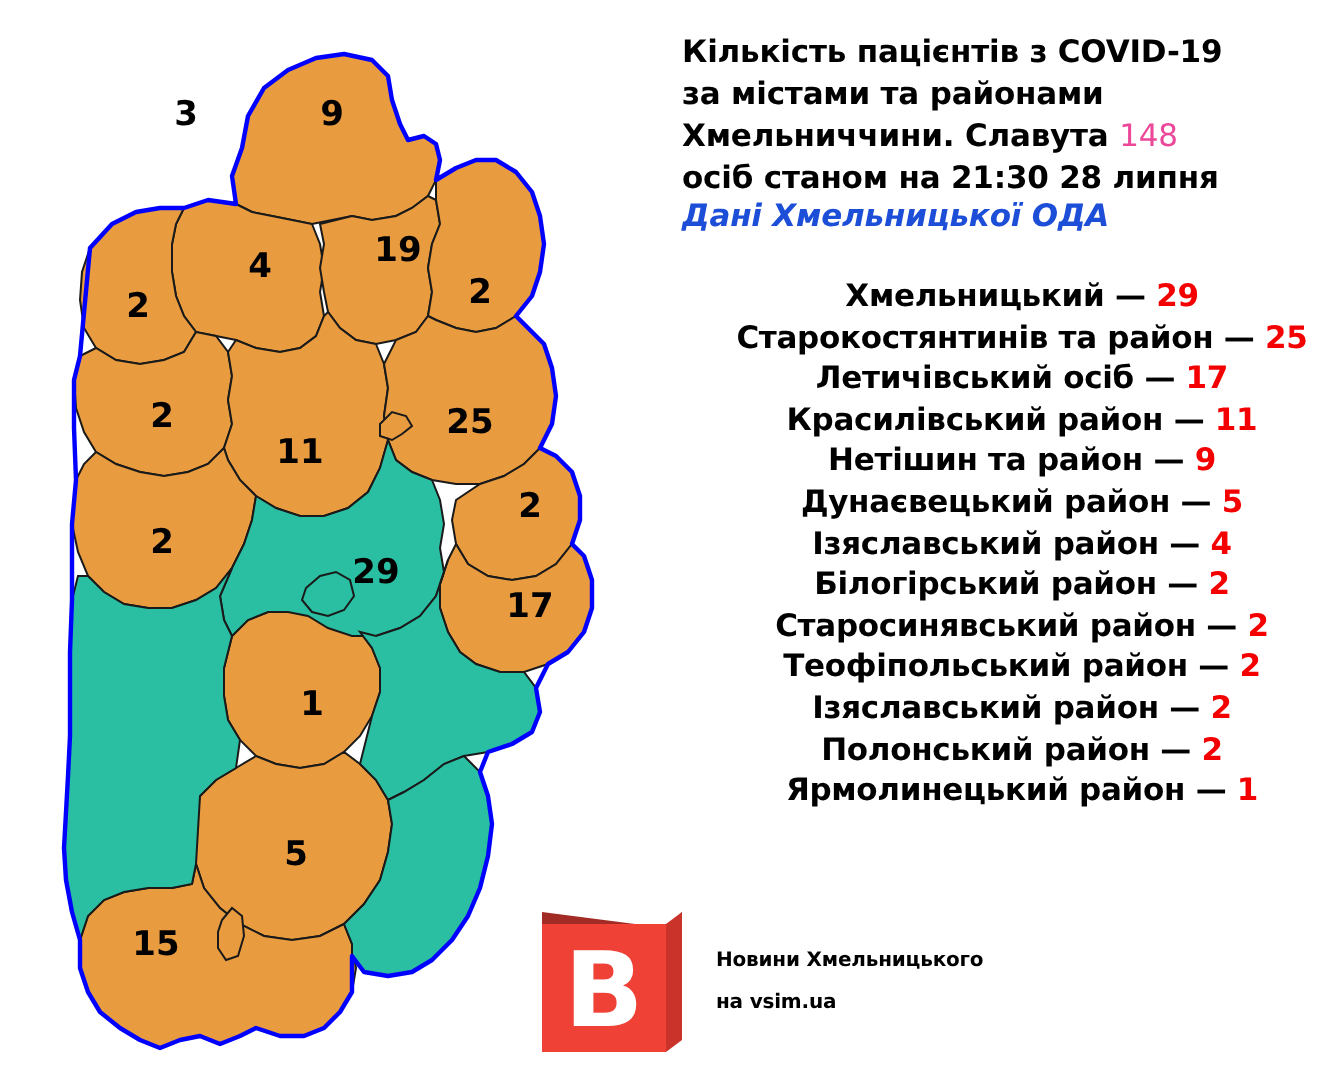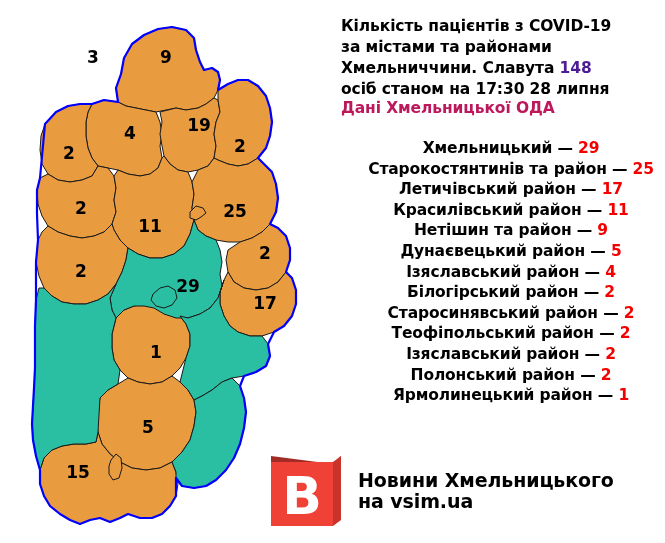--- a/index.html
+++ b/index.html
@@ -49,31 +49,32 @@
     left: 0;
     top: 16px;
     width: 322px;
     font-size: 15.5px;
     font-weight: bold;
     line-height: 21px;
     color: #000000;
     letter-spacing: -0.1px;
   }
   .hl-count {
-    color: #4c1d95;
-    font-weight: bold;
+    color: #ec4899;
+    font-weight: normal;
   }
   #source-line {
     position: absolute;
     left: 0;
     top: 99px;
     font-size: 15.5px;
     font-weight: bold;
-    color: #be185d;
+    color: #1d4ed8;
     letter-spacing: -0.1px;
+    font-style: italic;
   }
   #stats-list {
     position: absolute;
     left: 4px;
     top: 134px;
     width: 324px;
     margin: 4px;
     padding: 0;
     list-style: none;
     text-align: center;
@@ -97,21 +98,21 @@
     left: 271px;
     top: 454px;
     width: 70px;
     height: 72px;
   }
   #footer-text {
     position: absolute;
     left: 358px;
     top: 470px;
     width: 300px;
-    font-size: 19px;
+    font-size: 10px;
     font-weight: bold;
     line-height: 21px;
     color: #000000;
     letter-spacing: -0.1px;
   }
 </style>
 </head>
 <body>
 
 <div id="map-panel">
@@ -238,29 +239,29 @@
     </g>
   </svg>
 </div>
 
 <div id="info-panel">
 
   <div id="headline">
     <span>Кількість пацієнтів з COVID-19</span><br>
     <span>за містами та районами</span><br>
     <span>Хмельниччини. Славута </span><span class="hl-count">148</span><br>
-    <span>осіб станом на 17:30 28 липня</span>
+    <span>осіб станом на 21:30 28 липня</span>
   </div>
 
   <div id="source-line">Дані Хмельницької ОДА</div>
 
   <ul id="stats-list">
     <li><span>Хмельницький — </span><span class="stat-value">29</span></li>
     <li><span>Старокостянтинів та район — </span><span class="stat-value">25</span></li>
-    <li><span>Летичівський район — </span><span class="stat-value">17</span></li>
+    <li><span>Летичівський осіб — </span><span class="stat-value">17</span></li>
     <li><span>Красилівський район — </span><span class="stat-value">11</span></li>
     <li><span>Нетішин та район — </span><span class="stat-value">9</span></li>
     <li><span>Дунаєвецький район — </span><span class="stat-value">5</span></li>
     <li><span>Ізяславський район — </span><span class="stat-value">4</span></li>
     <li><span>Білогірський район — </span><span class="stat-value">2</span></li>
     <li><span>Старосинявський район — </span><span class="stat-value">2</span></li>
     <li><span>Теофіпольський район — </span><span class="stat-value">2</span></li>
     <li><span>Ізяславський район — </span><span class="stat-value">2</span></li>
     <li><span>Полонський район — </span><span class="stat-value">2</span></li>
     <li><span>Ярмолинецький район — </span><span class="stat-value">1</span></li>

